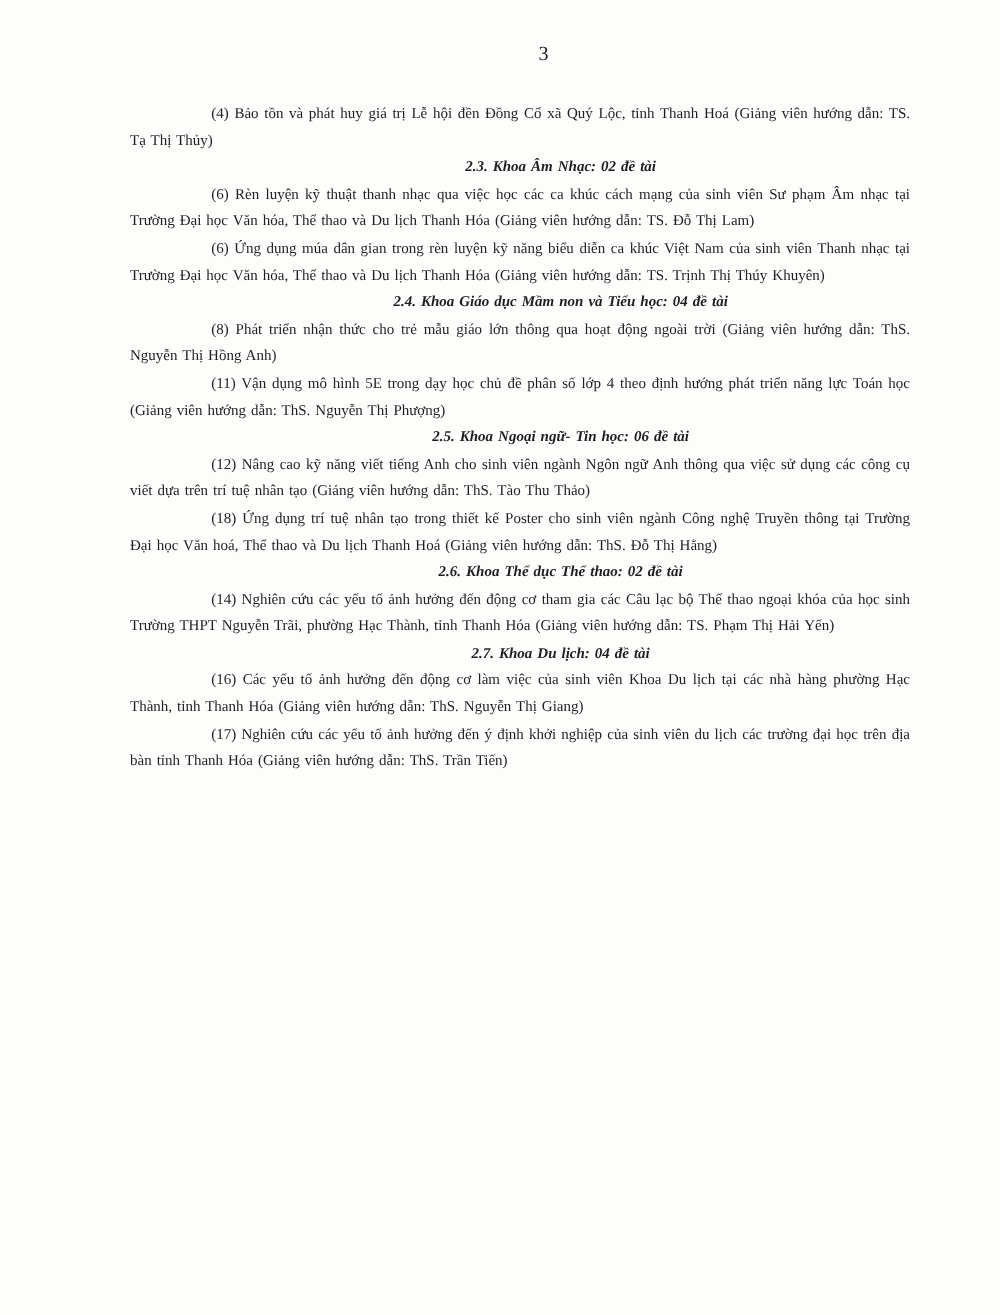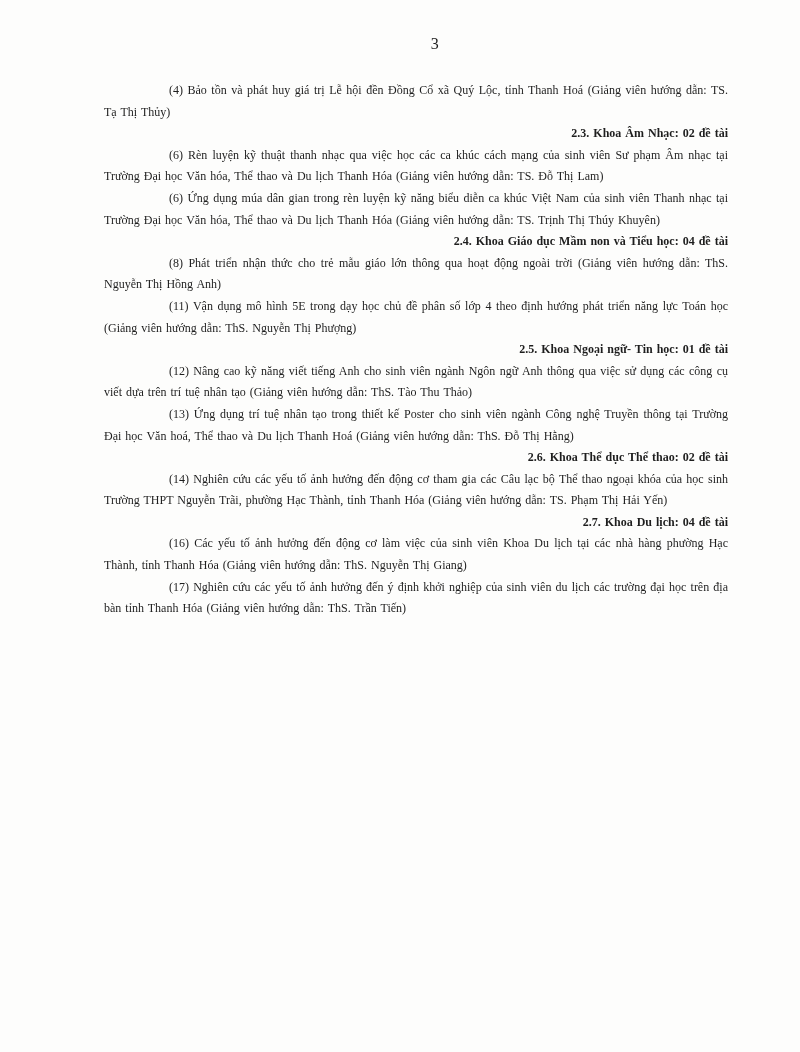--- a/index.html
+++ b/index.html
@@ -31,38 +31,39 @@
   .content p {
     margin: 0;
     font-size: 12px;
     line-height: 21.6px;
     text-align: justify;
     text-indent: 65px;
     word-spacing: 1px;
   }
   .content p.heading {
     font-weight: bold;
-    text-align: right;
+    font-style: italic;
+    text-align: center;
   }
 </style>
 </head>
 <body>
 
 <div class="page">
   <div class="page-number">3</div>
   <div class="content">
     <p class="item">(4) Bảo tồn và phát huy giá trị Lễ hội đền Đồng Cổ xã Quý Lộc, tỉnh Thanh Hoá (Giảng viên hướng dẫn: TS. Tạ Thị Thủy)</p>
     <p class="heading">2.3. Khoa Âm Nhạc: 02 đề tài</p>
     <p class="item">(6) Rèn luyện kỹ thuật thanh nhạc qua việc học các ca khúc cách mạng của sinh viên Sư phạm Âm nhạc tại Trường Đại học Văn hóa, Thể thao và Du lịch Thanh Hóa (Giảng viên hướng dẫn: TS. Đỗ Thị Lam)</p>
     <p class="item">(6) Ứng dụng múa dân gian trong rèn luyện kỹ năng biểu diễn ca khúc Việt Nam của sinh viên Thanh nhạc tại Trường Đại học Văn hóa, Thể thao và Du lịch Thanh Hóa (Giảng viên hướng dẫn: TS. Trịnh Thị Thúy Khuyên)</p>
     <p class="heading">2.4. Khoa Giáo dục Mầm non và Tiểu học: 04 đề tài</p>
     <p class="item">(8) Phát triển nhận thức cho trẻ mẫu giáo lớn thông qua hoạt động ngoài trời (Giảng viên hướng dẫn: ThS. Nguyễn Thị Hồng Anh)</p>
     <p class="item">(11) Vận dụng mô hình 5E trong dạy học chủ đề phân số lớp 4 theo định hướng phát triển năng lực Toán học (Giảng viên hướng dẫn: ThS. Nguyễn Thị Phượng)</p>
-    <p class="heading">2.5. Khoa Ngoại ngữ- Tin học: 01 đề tài</p>
+    <p class="heading">2.5. Khoa Ngoại ngữ- Tin học: 06 đề tài</p>
     <p class="item">(12) Nâng cao kỹ năng viết tiếng Anh cho sinh viên ngành Ngôn ngữ Anh thông qua việc sử dụng các công cụ viết dựa trên trí tuệ nhân tạo (Giảng viên hướng dẫn: ThS. Tào Thu Thảo)</p>
-    <p class="item">(13) Ứng dụng trí tuệ nhân tạo trong thiết kế Poster cho sinh viên ngành Công nghệ Truyền thông tại Trường Đại học Văn hoá, Thể thao và Du lịch Thanh Hoá (Giảng viên hướng dẫn: ThS. Đỗ Thị Hằng)</p>
+    <p class="item">(18) Ứng dụng trí tuệ nhân tạo trong thiết kế Poster cho sinh viên ngành Công nghệ Truyền thông tại Trường Đại học Văn hoá, Thể thao và Du lịch Thanh Hoá (Giảng viên hướng dẫn: ThS. Đỗ Thị Hằng)</p>
     <p class="heading">2.6. Khoa Thể dục Thể thao: 02 đề tài</p>
     <p class="item">(14) Nghiên cứu các yếu tố ảnh hưởng đến động cơ tham gia các Câu lạc bộ Thể thao ngoại khóa của học sinh Trường THPT Nguyễn Trãi, phường Hạc Thành, tỉnh Thanh Hóa (Giảng viên hướng dẫn: TS. Phạm Thị Hải Yến)</p>
     <p class="heading">2.7. Khoa Du lịch: 04 đề tài</p>
     <p class="item">(16) Các yếu tố ảnh hưởng đến động cơ làm việc của sinh viên Khoa Du lịch tại các nhà hàng phường Hạc Thành, tỉnh Thanh Hóa (Giảng viên hướng dẫn: ThS. Nguyễn Thị Giang)</p>
     <p class="item">(17) Nghiên cứu các yếu tố ảnh hưởng đến ý định khởi nghiệp của sinh viên du lịch các trường đại học trên địa bàn tỉnh Thanh Hóa (Giảng viên hướng dẫn: ThS. Trần Tiến)</p>
   </div>
 </div>
 
 </body></html>

